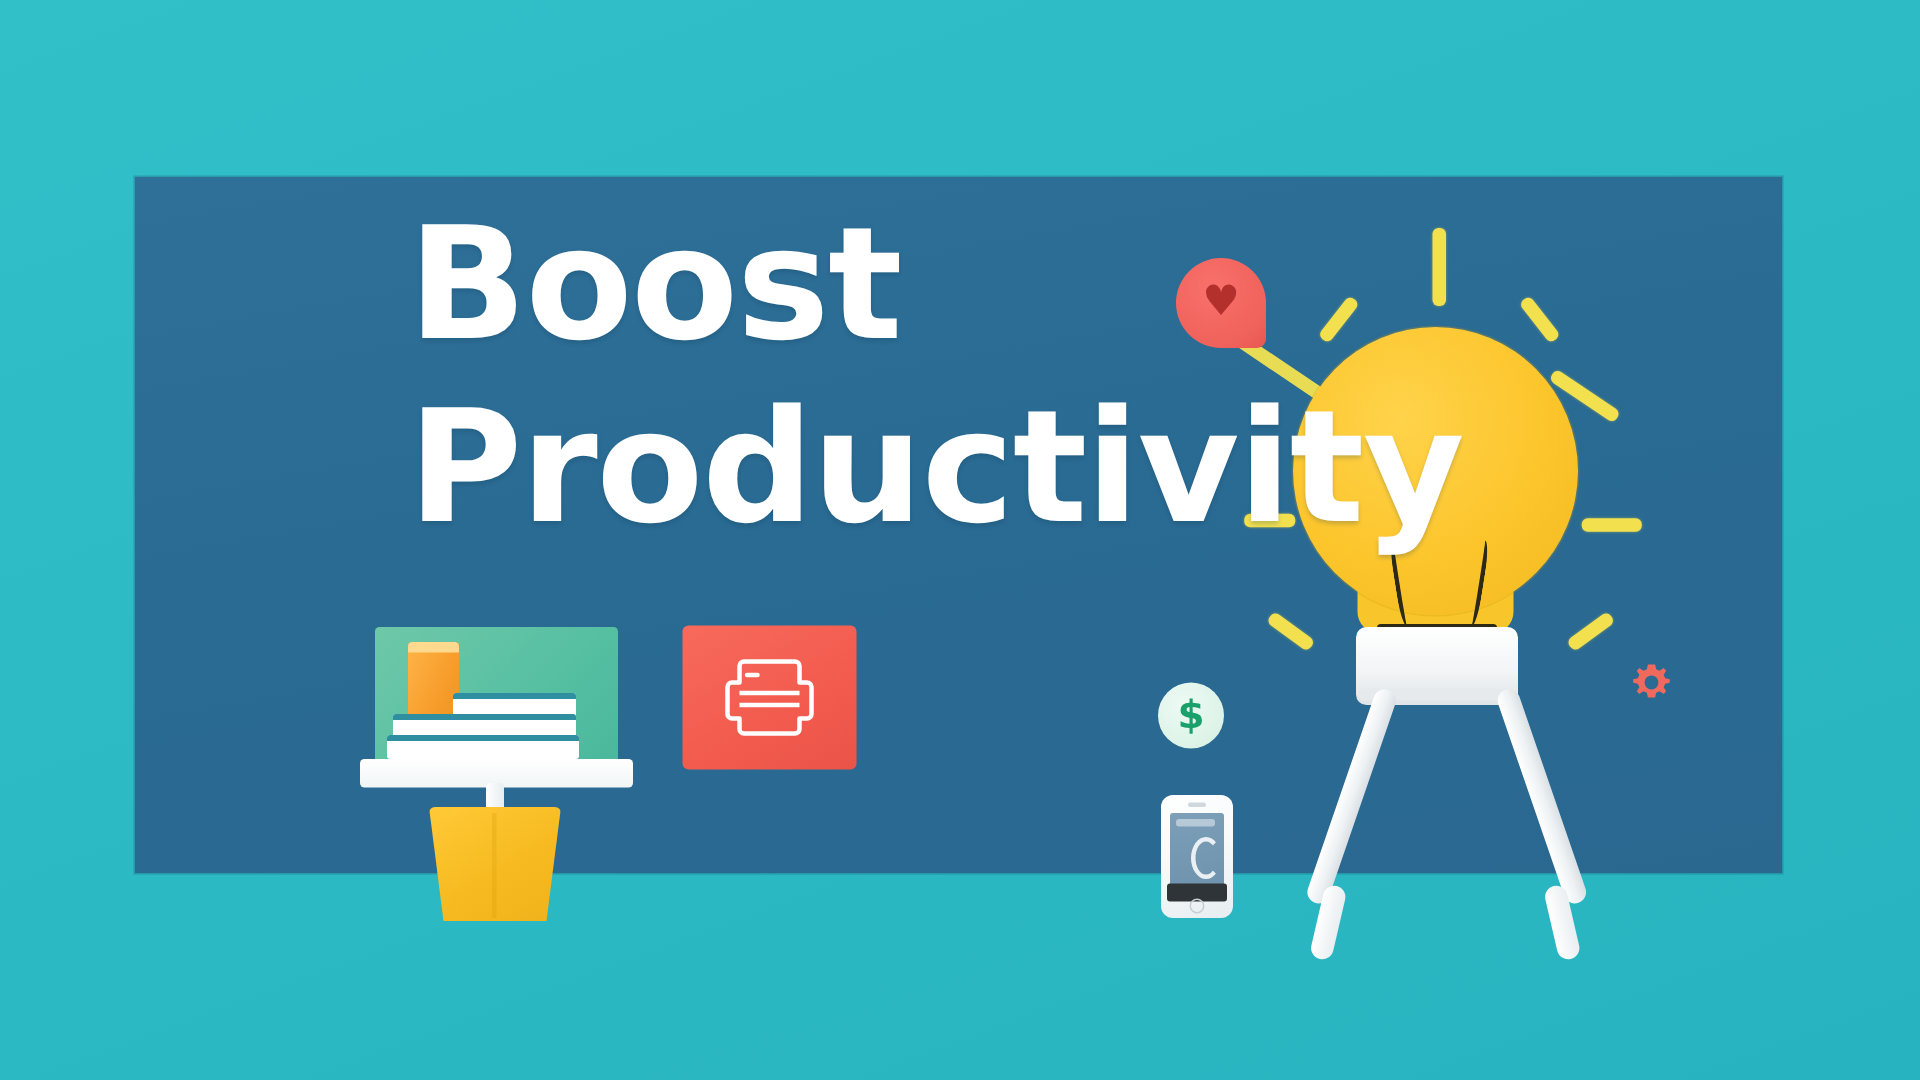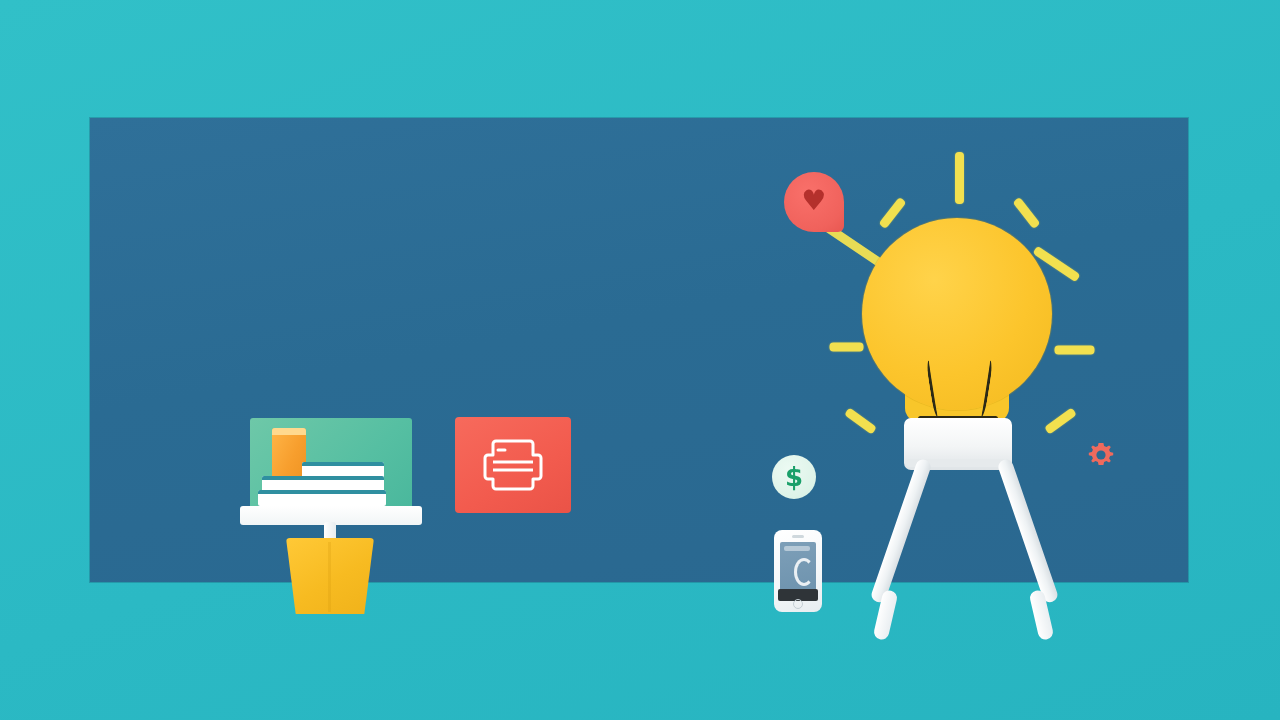--- a/index.html
+++ b/index.html
@@ -479,20 +479,24 @@
     <div class="filament f1"></div>
     <div class="filament f2"></div>
     <div class="filament-bar"></div>
     <div class="bulb-base"></div>
     <div class="leg left"></div>
     <div class="leg right"></div>
     <div class="leg-foot lf"></div>
     <div class="leg-foot rf"></div>
   </div>
 
+  <div class="headline">
+    <span class="line">Boost</span>
+    <span class="line">Productivity</span>
+  </div>
 
 <div class="ray" style="left: 955px; top: 152px; width: 9px; height: 52px; transform: rotate(0deg); position: absolute; z-index: 19;"></div>
     <div class="ray" style="left: 888px; top: 196px; width: 9px; height: 34px; transform: rotate(38deg); position: absolute; z-index: 19;"></div>
     <div class="ray" style="left: 1022px; top: 196px; width: 9px; height: 34px; transform: rotate(-38deg); position: absolute; z-index: 19;"></div>
     <div class="ray" style="left: 1052px; top: 238px; width: 9px; height: 52px; transform: rotate(-56deg); position: absolute; z-index: 19;"></div>
     <div class="ray" style="left: 1070px; top: 330px; width: 9px; height: 40px; transform: rotate(-90deg); position: absolute; z-index: 19;"></div>
     <div class="ray" style="left: 842px; top: 330px; width: 9px; height: 34px; transform: rotate(90deg); position: absolute; z-index: 19;"></div>
     <div class="ray" style="left: 856px; top: 404px; width: 9px; height: 34px; transform: rotate(126deg); position: absolute; z-index: 19;"></div>
     <div class="ray" style="left: 1056px; top: 404px; width: 9px; height: 34px; transform: rotate(-126deg); position: absolute; z-index: 19;"></div>
   </div>

